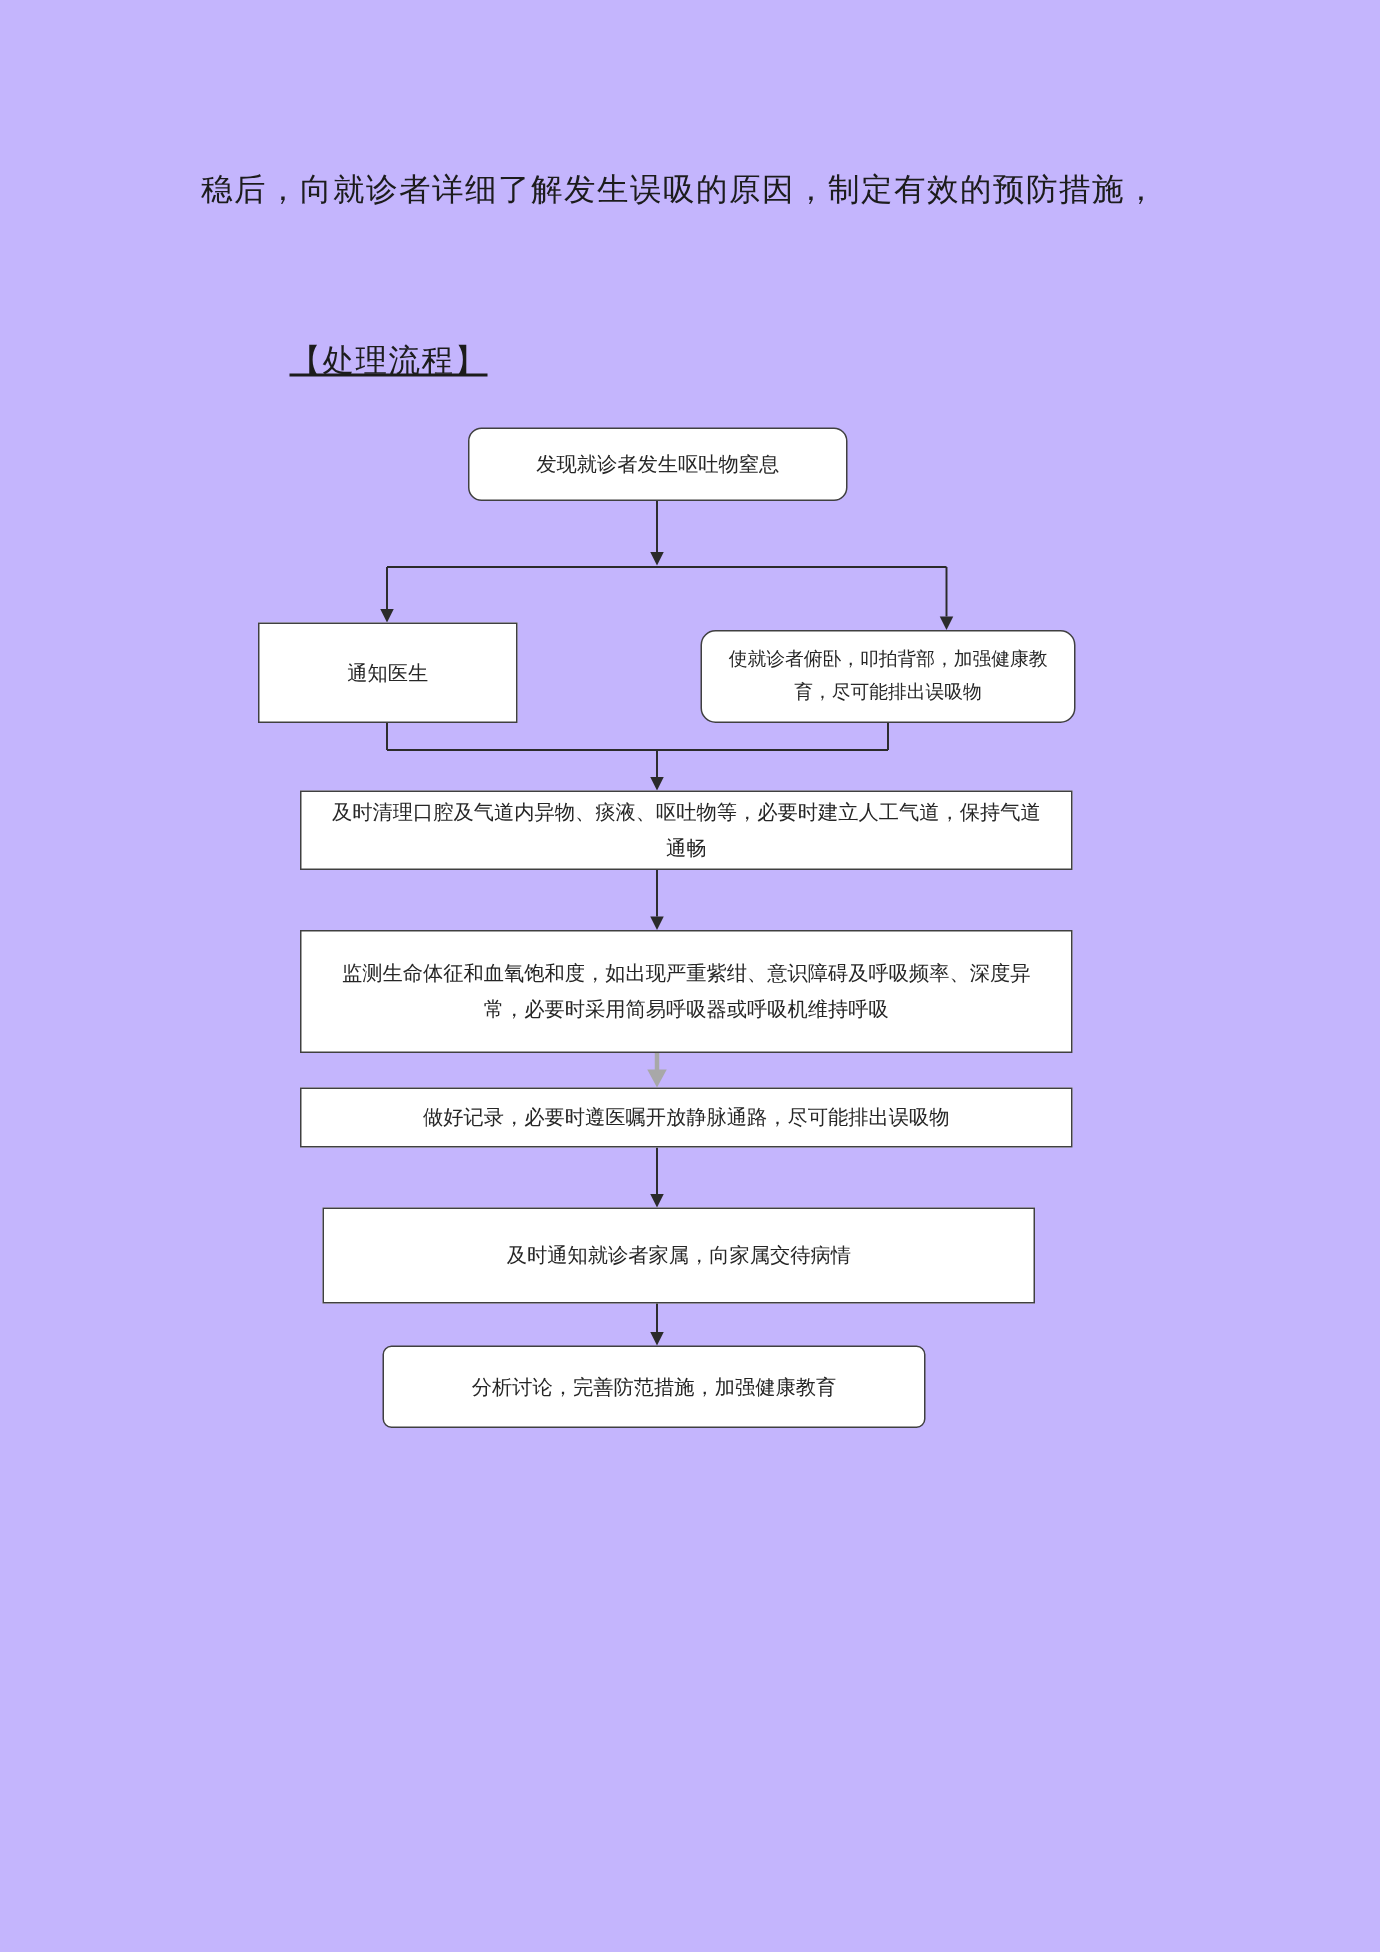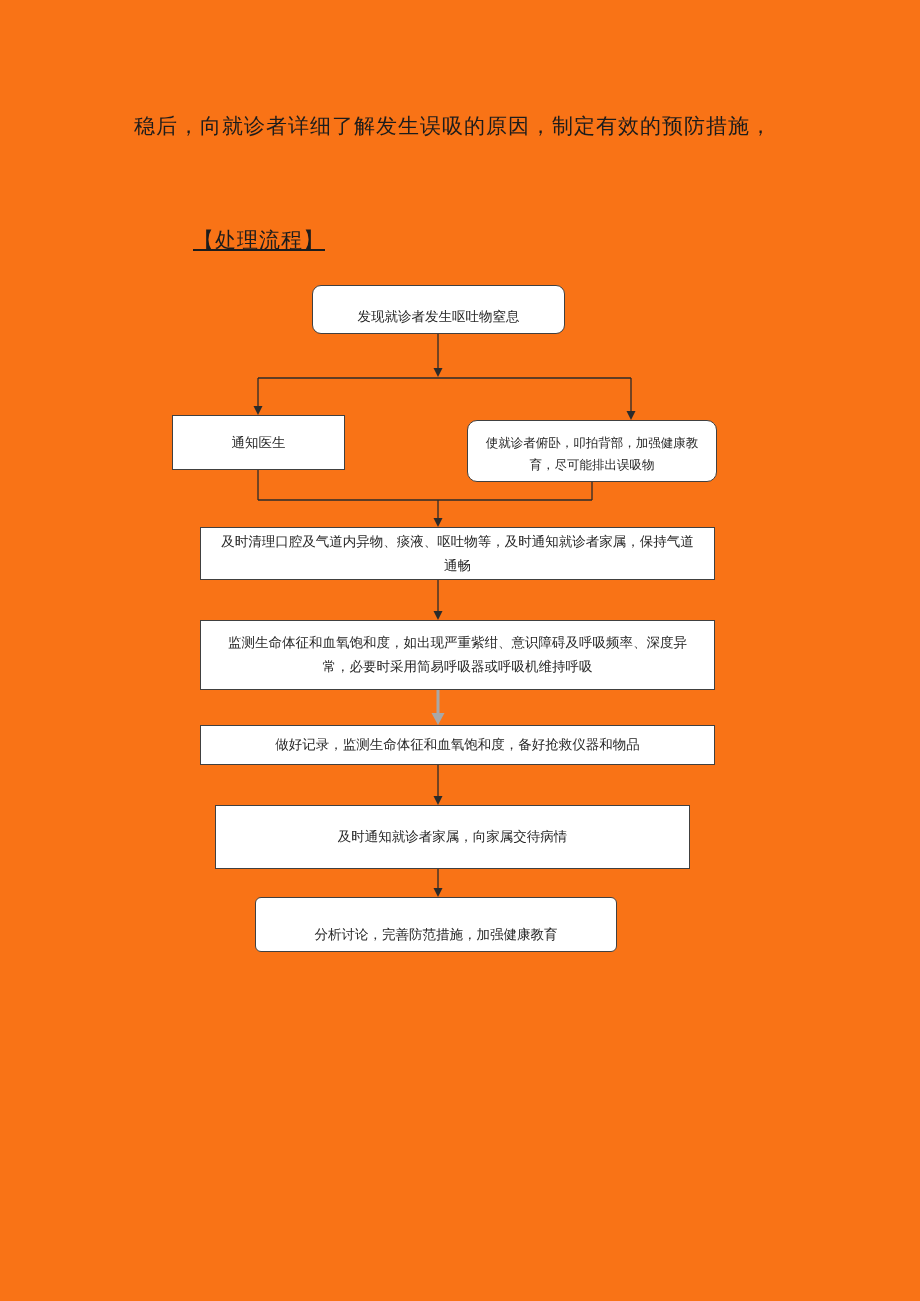--- a/index.html
+++ b/index.html
@@ -1,20 +1,20 @@
 <!DOCTYPE html>
 <html><head>
 <meta charset="utf-8">
 <style>
   html, body { margin: 0; padding: 0; background: #ffffff; }
   .page {
     position: relative;
     width: 920px;
     height: 1301px;
-    background: #f97316;
+    background: #c4b5fd;
     font-family: "Liberation Serif", "DejaVu Serif", serif;
     overflow: hidden;
   }
   .body-text {
     position: absolute;
     margin: 0;
     left: 134px;
     width: 670px;
     font-size: 21px;
     color: #1c1c1c;
@@ -45,26 +45,26 @@
     background: #ffffff;
     display: flex;
     align-items: center;
     justify-content: center;
     text-align: center;
     color: #262626;
     font-size: 13.5px;
     line-height: 1.75;
     padding: 4px 14px;
   }
-  .rounded { border-radius: 10px; align-items: flex-end; }
+  .rounded { border-radius: 10px; }
   #node-start         { left: 312px; top: 285px; width: 253px; height: 49px; border-radius: 9px; }
-  #node-notify-doctor { left: 172px; top: 415px; width: 173px; height: 55px; }
+  #node-notify-doctor { left: 172px; top: 415px; width: 173px; height: 67px; }
   #node-prone         { left: 467px; top: 420px; width: 250px; height: 62px; border-radius: 10px; font-size: 12.5px; padding: 4px 10px; }
   #node-clear-airway  { left: 200px; top: 527px; width: 515px; height: 53px; }
-  #node-monitor       { left: 200px; top: 620px; width: 515px; height: 70px; }
+  #node-monitor       { left: 200px; top: 620px; width: 515px; height: 82px; }
   #node-record        { left: 200px; top: 725px; width: 515px; height: 40px; }
   #node-notify-family { left: 215px; top: 805px; width: 475px; height: 64px; }
   #node-analysis      { left: 255px; top: 897px; width: 362px; height: 55px; border-radius: 6px; }
 </style>
 </head>
 <body>
 
 <div class="page">
 
   <p class="body-text" id="para-line-1">稳后，向就诊者详细了解发生误吸的原因，制定有效的预防措施，</p>
@@ -108,29 +108,29 @@
 
   <div class="node" id="node-notify-doctor">
     <span>通知医生</span>
   </div>
 
   <div class="node rounded" id="node-prone">
     <span>使就诊者俯卧，叩拍背部，加强健康教育，尽可能排出误吸物</span>
   </div>
 
   <div class="node" id="node-clear-airway">
-    <span>及时清理口腔及气道内异物、痰液、呕吐物等，及时通知就诊者家属，保持气道通畅</span>
+    <span>及时清理口腔及气道内异物、痰液、呕吐物等，必要时建立人工气道，保持气道通畅</span>
   </div>
 
   <div class="node" id="node-monitor">
     <span>监测生命体征和血氧饱和度，如出现严重紫绀、意识障碍及呼吸频率、深度异常，必要时采用简易呼吸器或呼吸机维持呼吸</span>
   </div>
 
   <div class="node" id="node-record">
-    <span>做好记录，监测生命体征和血氧饱和度，备好抢救仪器和物品</span>
+    <span>做好记录，必要时遵医嘱开放静脉通路，尽可能排出误吸物</span>
   </div>
 
   <div class="node" id="node-notify-family">
     <span>及时通知就诊者家属，向家属交待病情</span>
   </div>
 
   <div class="node rounded" id="node-analysis">
     <span>分析讨论，完善防范措施，加强健康教育</span>
   </div>
 

